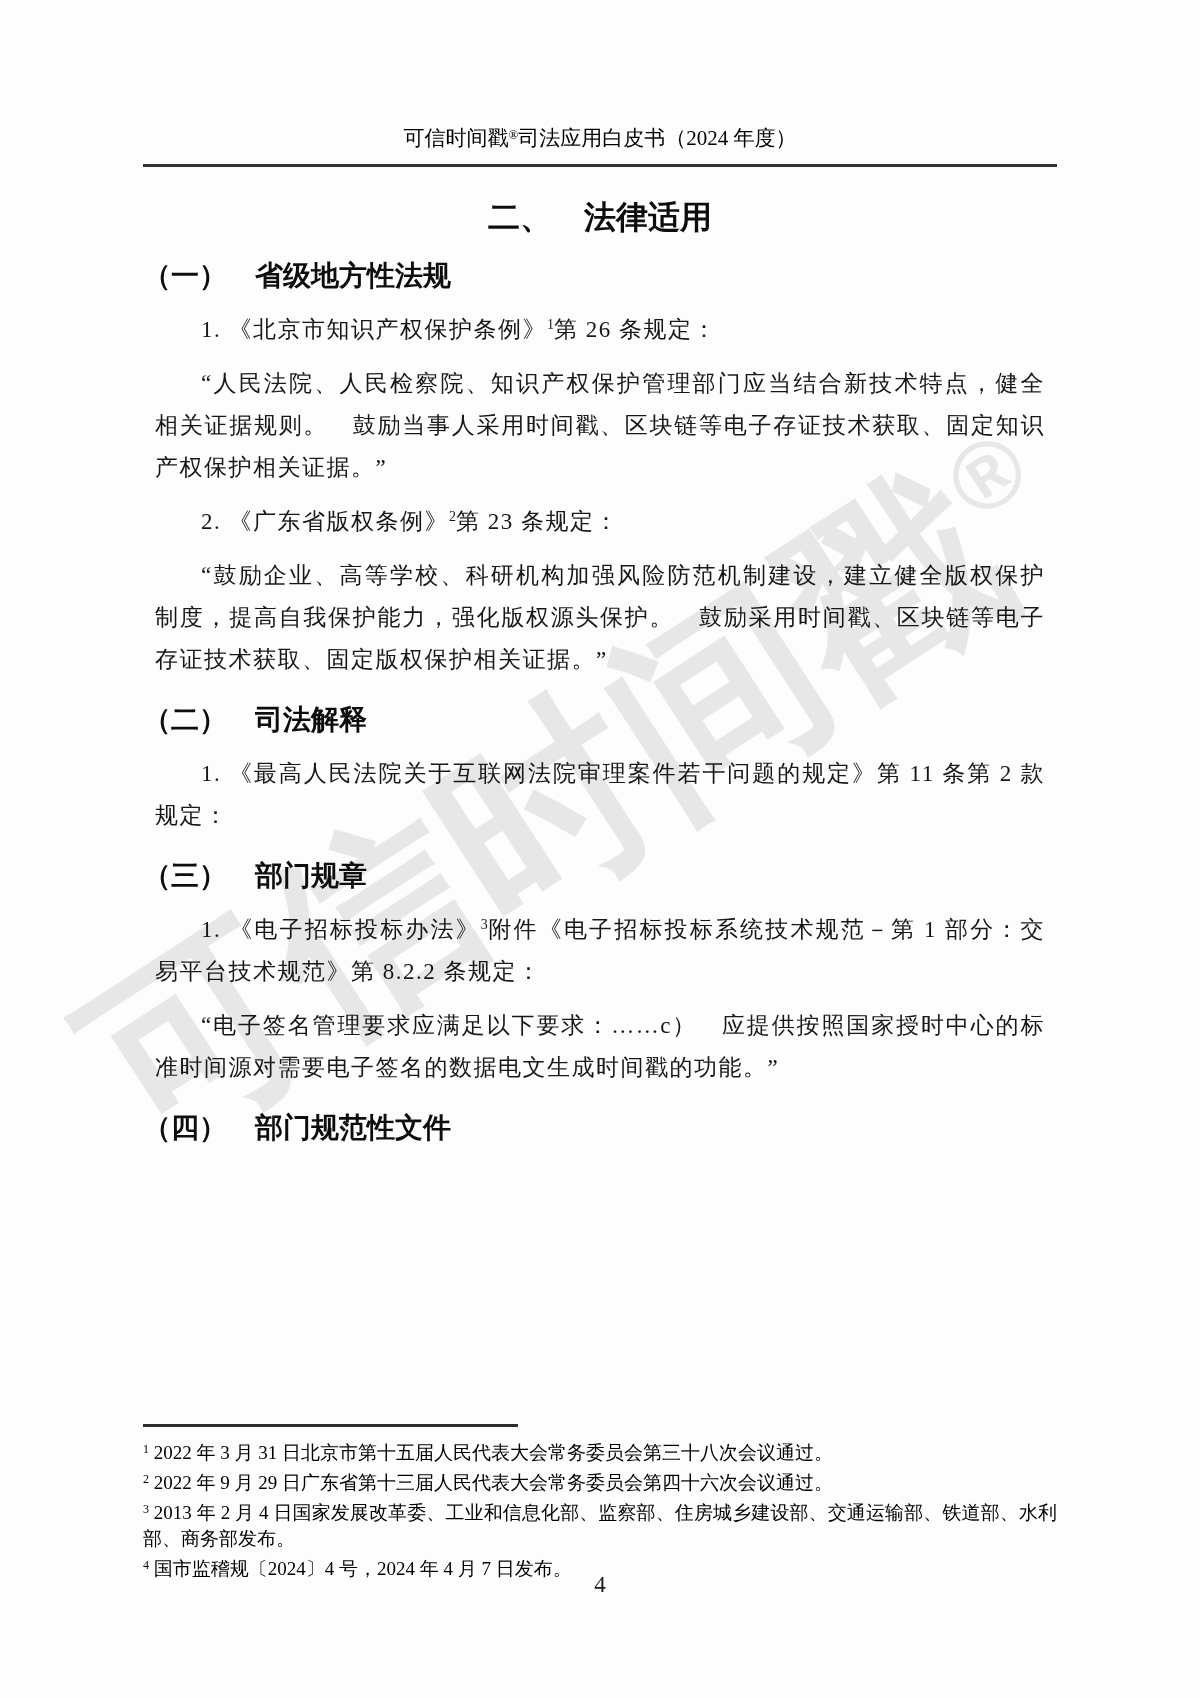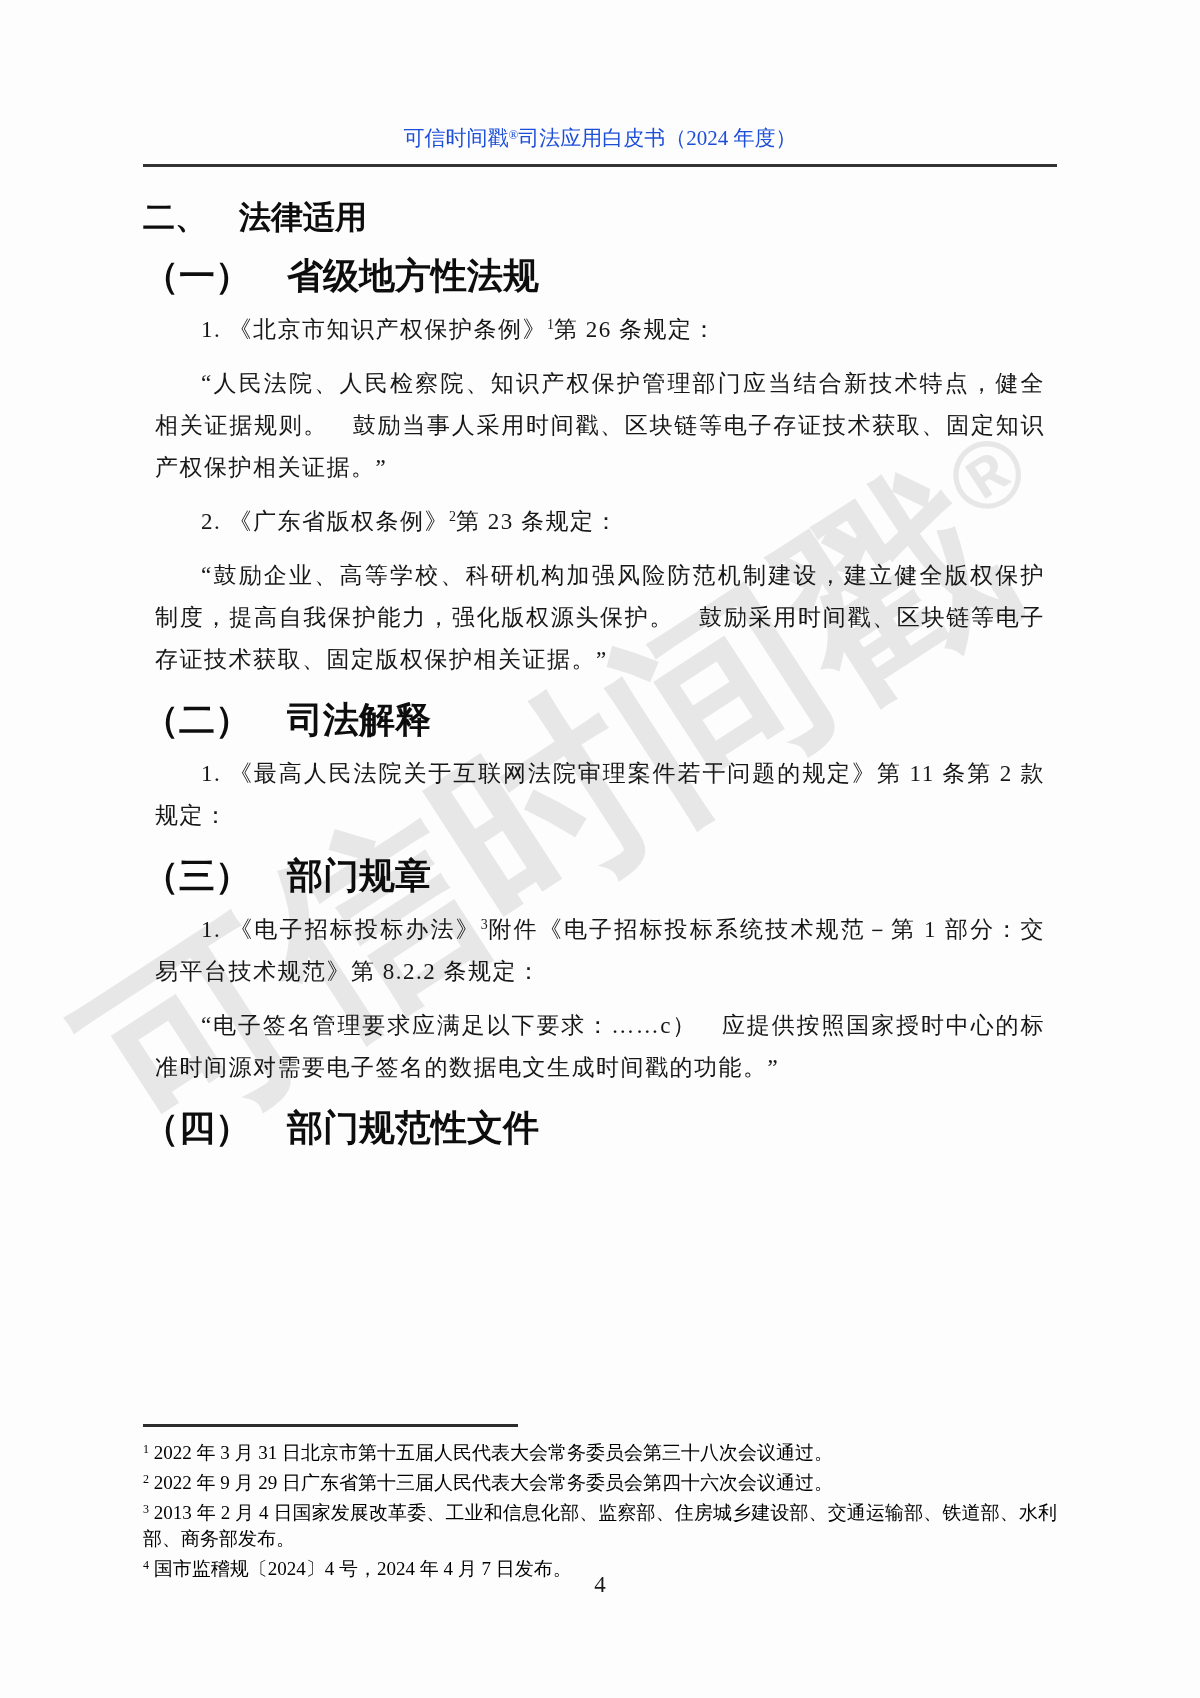--- a/index.html
+++ b/index.html
@@ -33,44 +33,44 @@
     vertical-align:78px;
     letter-spacing:0;
   }
   
   .content{position:relative;z-index:1;padding:0 143px;}
   .doc-header{
     padding-top:121px;
     text-align:center;
     font-size:21px;
     line-height:28px;
-    color:#1d4ed8;
+    color:#000000;
   }
   .doc-header .reg{font-size:13px;vertical-align:6px;}
   .header-rule{
     height:3px;
     background:#333333;
     margin-top:12px;
   }
   .doc-title{
     margin-top:30px;
     margin-bottom:12px;
-    text-align:left;
+    text-align:center;
     font-family:"Liberation Sans","DejaVu Sans",sans-serif;
     font-weight:700;
     font-size:32px;
     line-height:40px;
     color:#0d0d0d;
   }
   .section-heading{
     margin-top:22px;
     margin-bottom:16px;
     font-family:"Liberation Sans","DejaVu Sans",sans-serif;
     font-weight:700;
-    font-size:36px;
+    font-size:28px;
     line-height:34px;
     color:#0d0d0d;
   }
   .para{
     margin:12px;
     font-size:23px;
     line-height:42px;
     letter-spacing:1.5px;
     text-align:justify;
     text-indent:2em;

